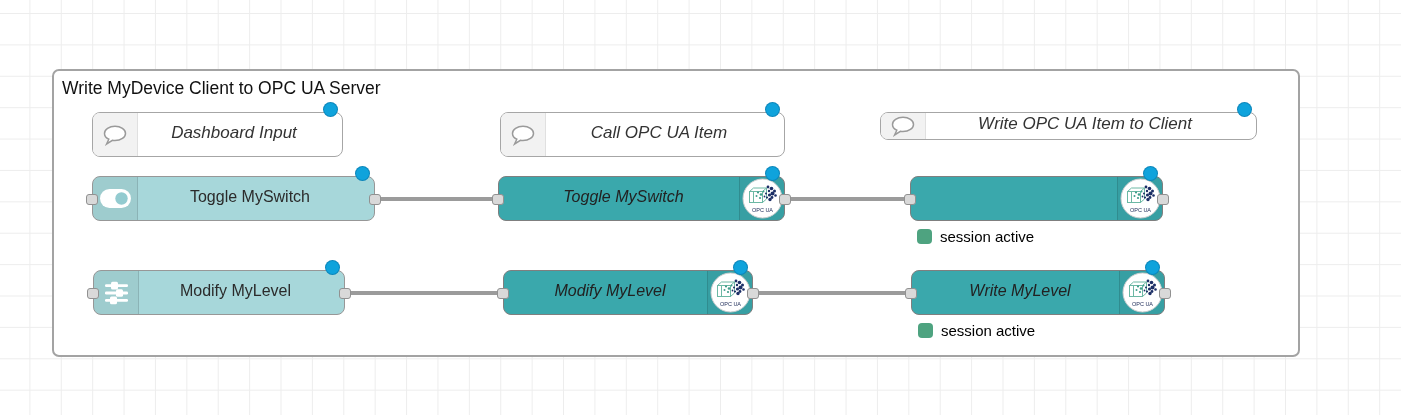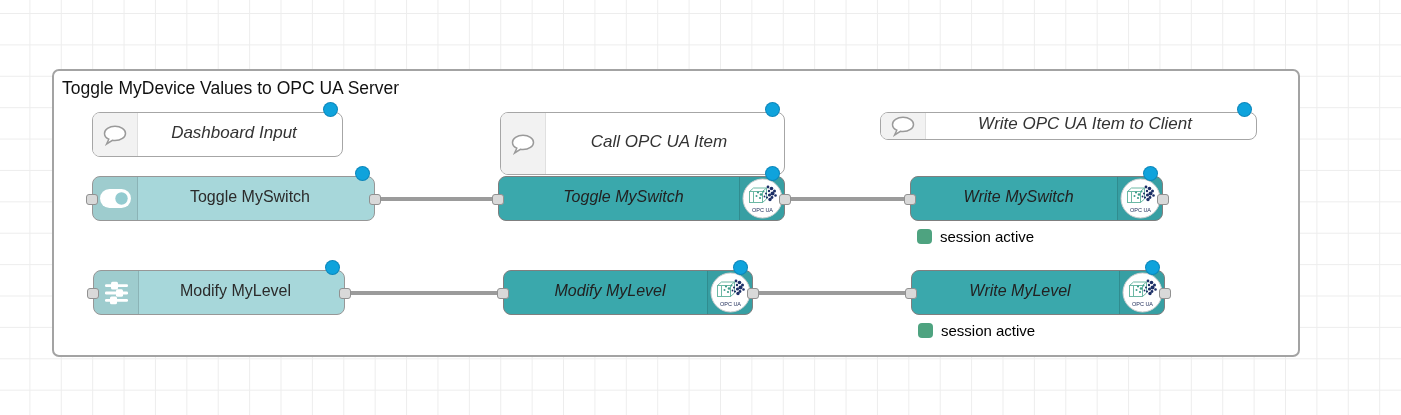--- a/index.html
+++ b/index.html
@@ -73,36 +73,36 @@
   .status-dot { width:15px; height:15px; border-radius:4px; background:#4ea380; }
   .status-text { font-size:15px; color:#000000; }
 
   svg { display:block; }
 </style>
 </head>
 <body>
 
 <div id="canvas">
   <div class="group" id="flow-group" style="left: 52px; top: 69px; width: 1248px; height: 288px;">
-    <div class="group-title">Toggle MyDevice Values to OPC UA Server</div>
+    <div class="group-title">Write MyDevice Client to OPC UA Server</div>
   </div>
 <div class="wire" style="left: 375px; top: 197px; width: 123px;"></div>
     <div class="wire" style="left: 785px; top: 197px; width: 125px;"></div>
     <div class="wire" style="left: 345px; top: 291px; width: 158px;"></div>
     <div class="wire" style="left: 753px; top: 291px; width: 158px;"></div>
     <div class="fnode comment" style="left: 92px; top: 112px; width: 251px; height: 45px;">
       <div class="icon-strip left">
         <svg width="26" height="22" viewBox="0 0 26 22">
           <path d="M13 2.2 C7.2 2.2 2.5 5.4 2.5 9.4 c0 2.4 1.7 4.5 4.3 5.8 L4.6 20 10.4 16.3 c0.9 0.15 1.7 0.2 2.6 0.2 5.8 0 10.5 -3.1 10.5 -7.1 S18.8 2.2 13 2.2 Z" fill="#ffffff" stroke="#9a9a9a" stroke-width="1.5"></path>
         </svg>
       </div>
       <span class="nlabel">Dashboard Input</span>
       <div class="changed-dot"></div>
     </div>
-    <div class="fnode comment" style="left: 500px; top: 112px; width: 285px; height: 63px;">
+    <div class="fnode comment" style="left: 500px; top: 112px; width: 285px; height: 45px;">
       <div class="icon-strip left">
         <svg width="26" height="22" viewBox="0 0 26 22">
           <path d="M13 2.2 C7.2 2.2 2.5 5.4 2.5 9.4 c0 2.4 1.7 4.5 4.3 5.8 L4.6 20 10.4 16.3 c0.9 0.15 1.7 0.2 2.6 0.2 5.8 0 10.5 -3.1 10.5 -7.1 S18.8 2.2 13 2.2 Z" fill="#ffffff" stroke="#9a9a9a" stroke-width="1.5"></path>
         </svg>
       </div>
       <span class="nlabel">Call OPC UA Item</span>
       <div class="changed-dot"></div>
     </div>
     <div class="fnode comment" style="left: 880px; top: 112px; width: 377px; height: 28px;">
       <div class="icon-strip left">
@@ -187,21 +187,20 @@
           <g fill="#3f9d8b">
             <circle cx="16" cy="14.5" r="1.1"></circle>
             <circle cx="19" cy="16.5" r="1.3"></circle>
             <circle cx="14.5" cy="18" r="1"></circle>
             <circle cx="18" cy="20" r="1.1"></circle>
             <circle cx="21.5" cy="13.5" r="1"></circle>
           </g>
           <text x="20.5" y="34" font-size="5.5" text-anchor="middle" fill="#22305c" font-family="Liberation Sans, sans-serif">OPC UA</text>
         </svg>
       </div>
-      <span class="nlabel">Write MySwitch</span>
       <div class="port in" style="top: 17px;"></div>
       <div class="port out" style="top: 17px;"></div>
       <div class="changed-dot"></div>
       <div class="status">
         <span class="status-dot" style="background: rgb(78, 163, 128);"></span>
         <span class="status-text">session active</span>
       </div>
     </div>
     <div class="fnode light" style="left: 93px; top: 270px; width: 252px; height: 45px;">
       <div class="icon-strip left">

